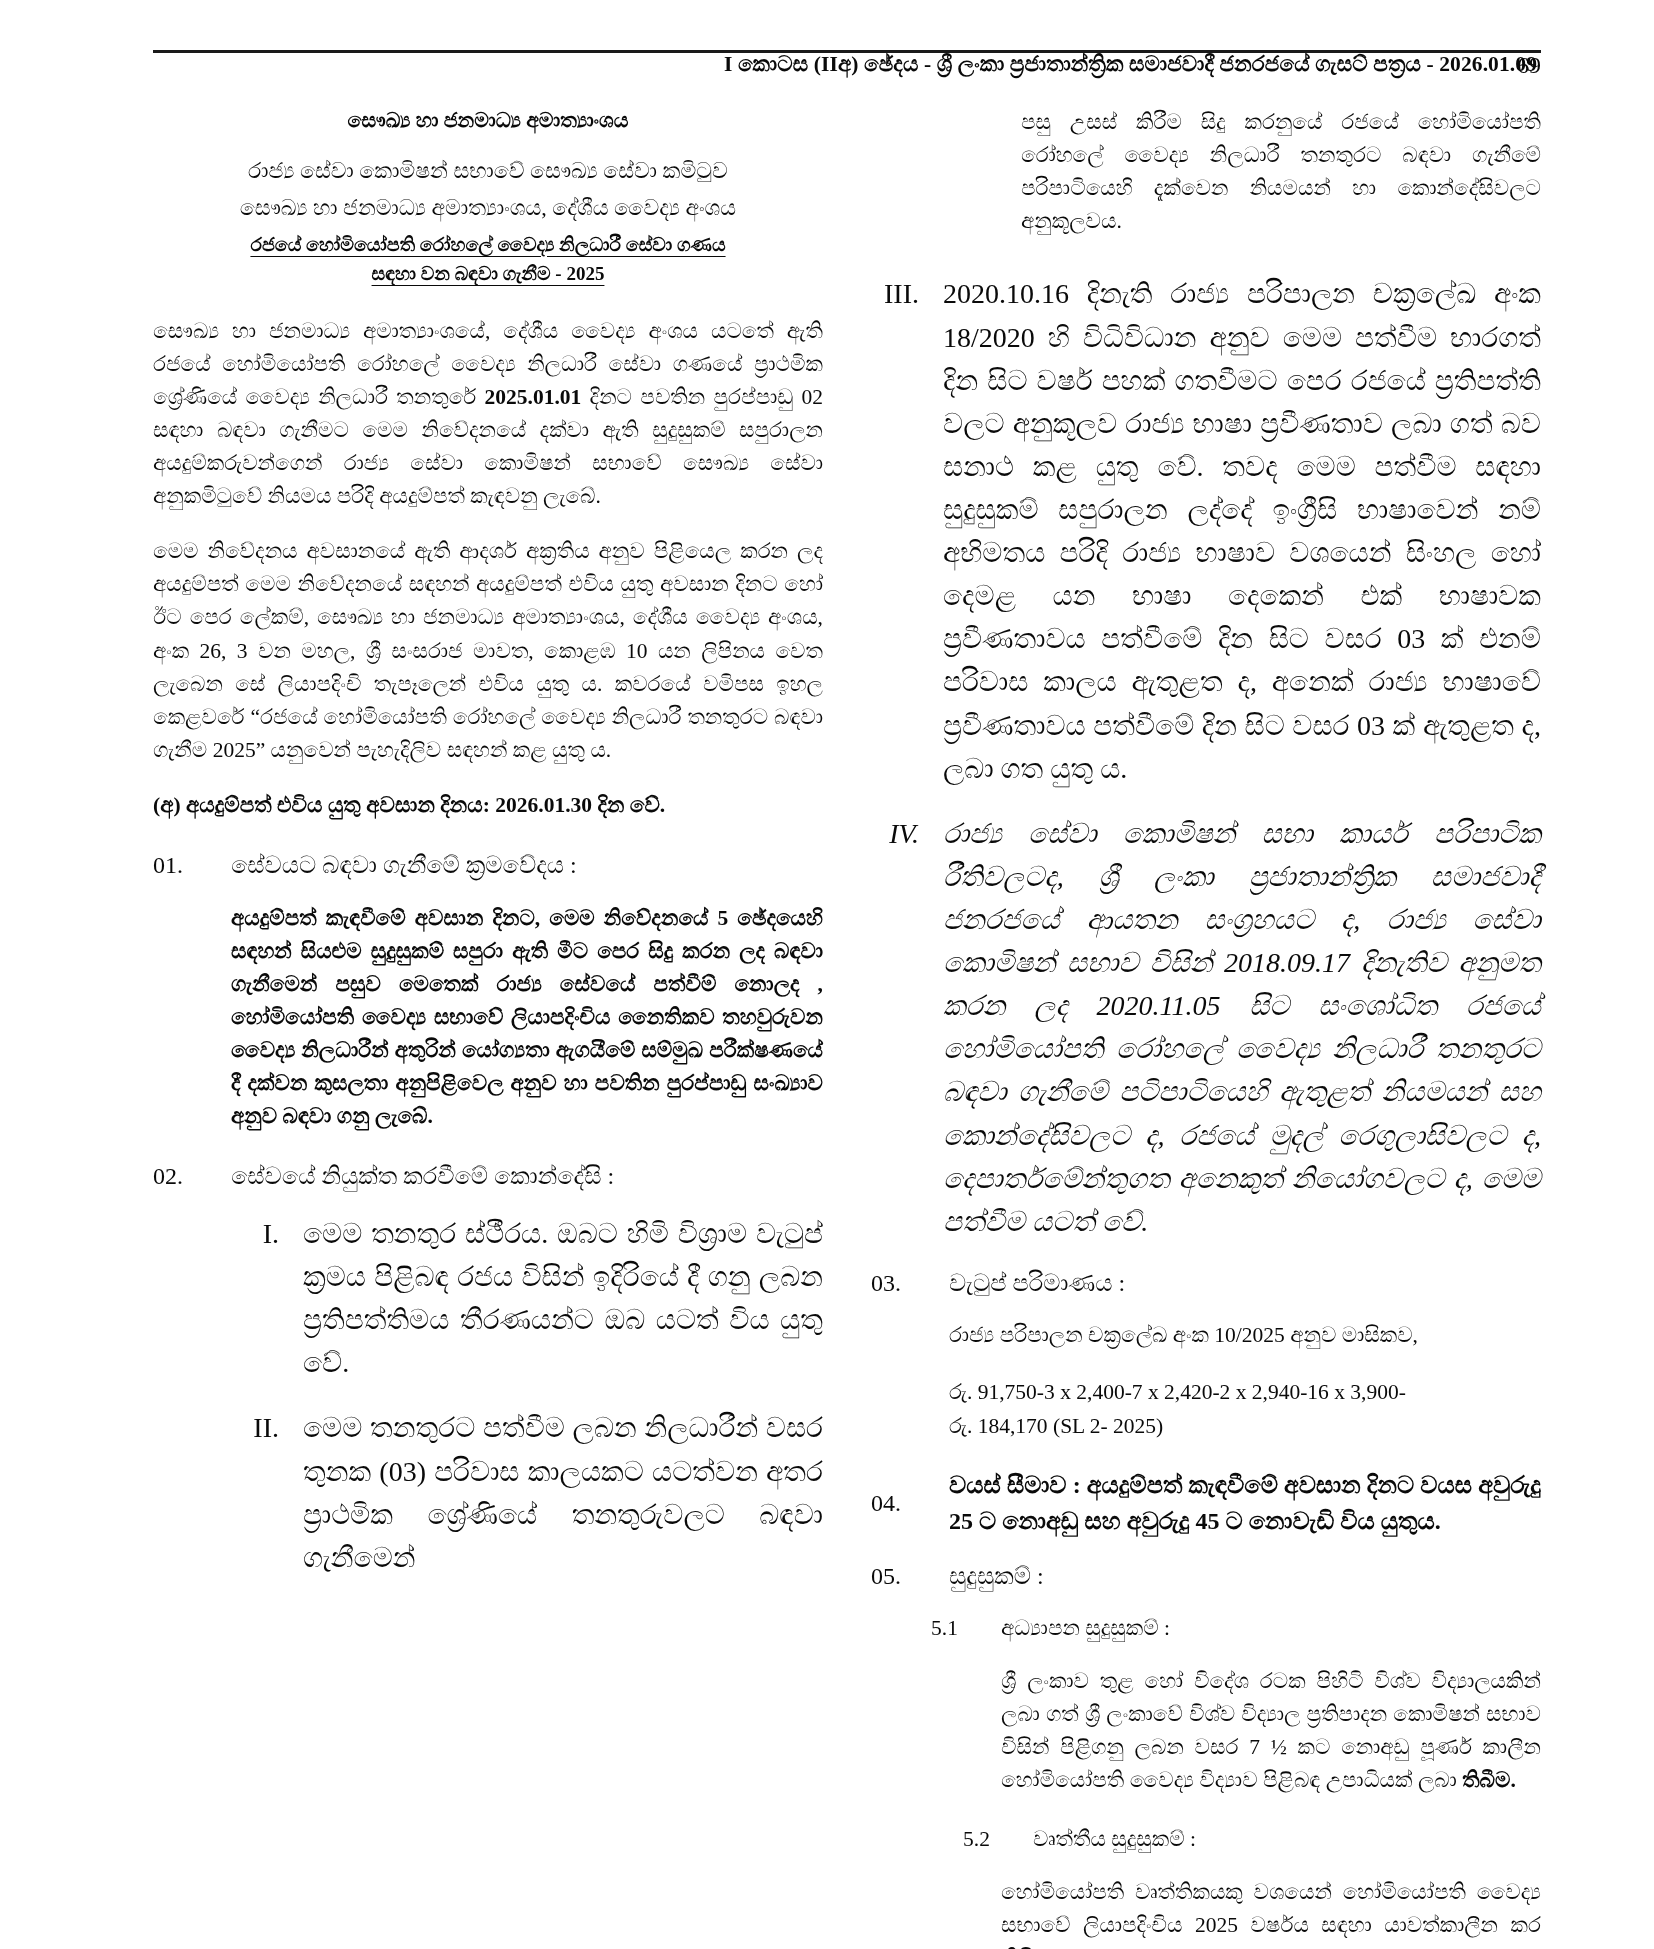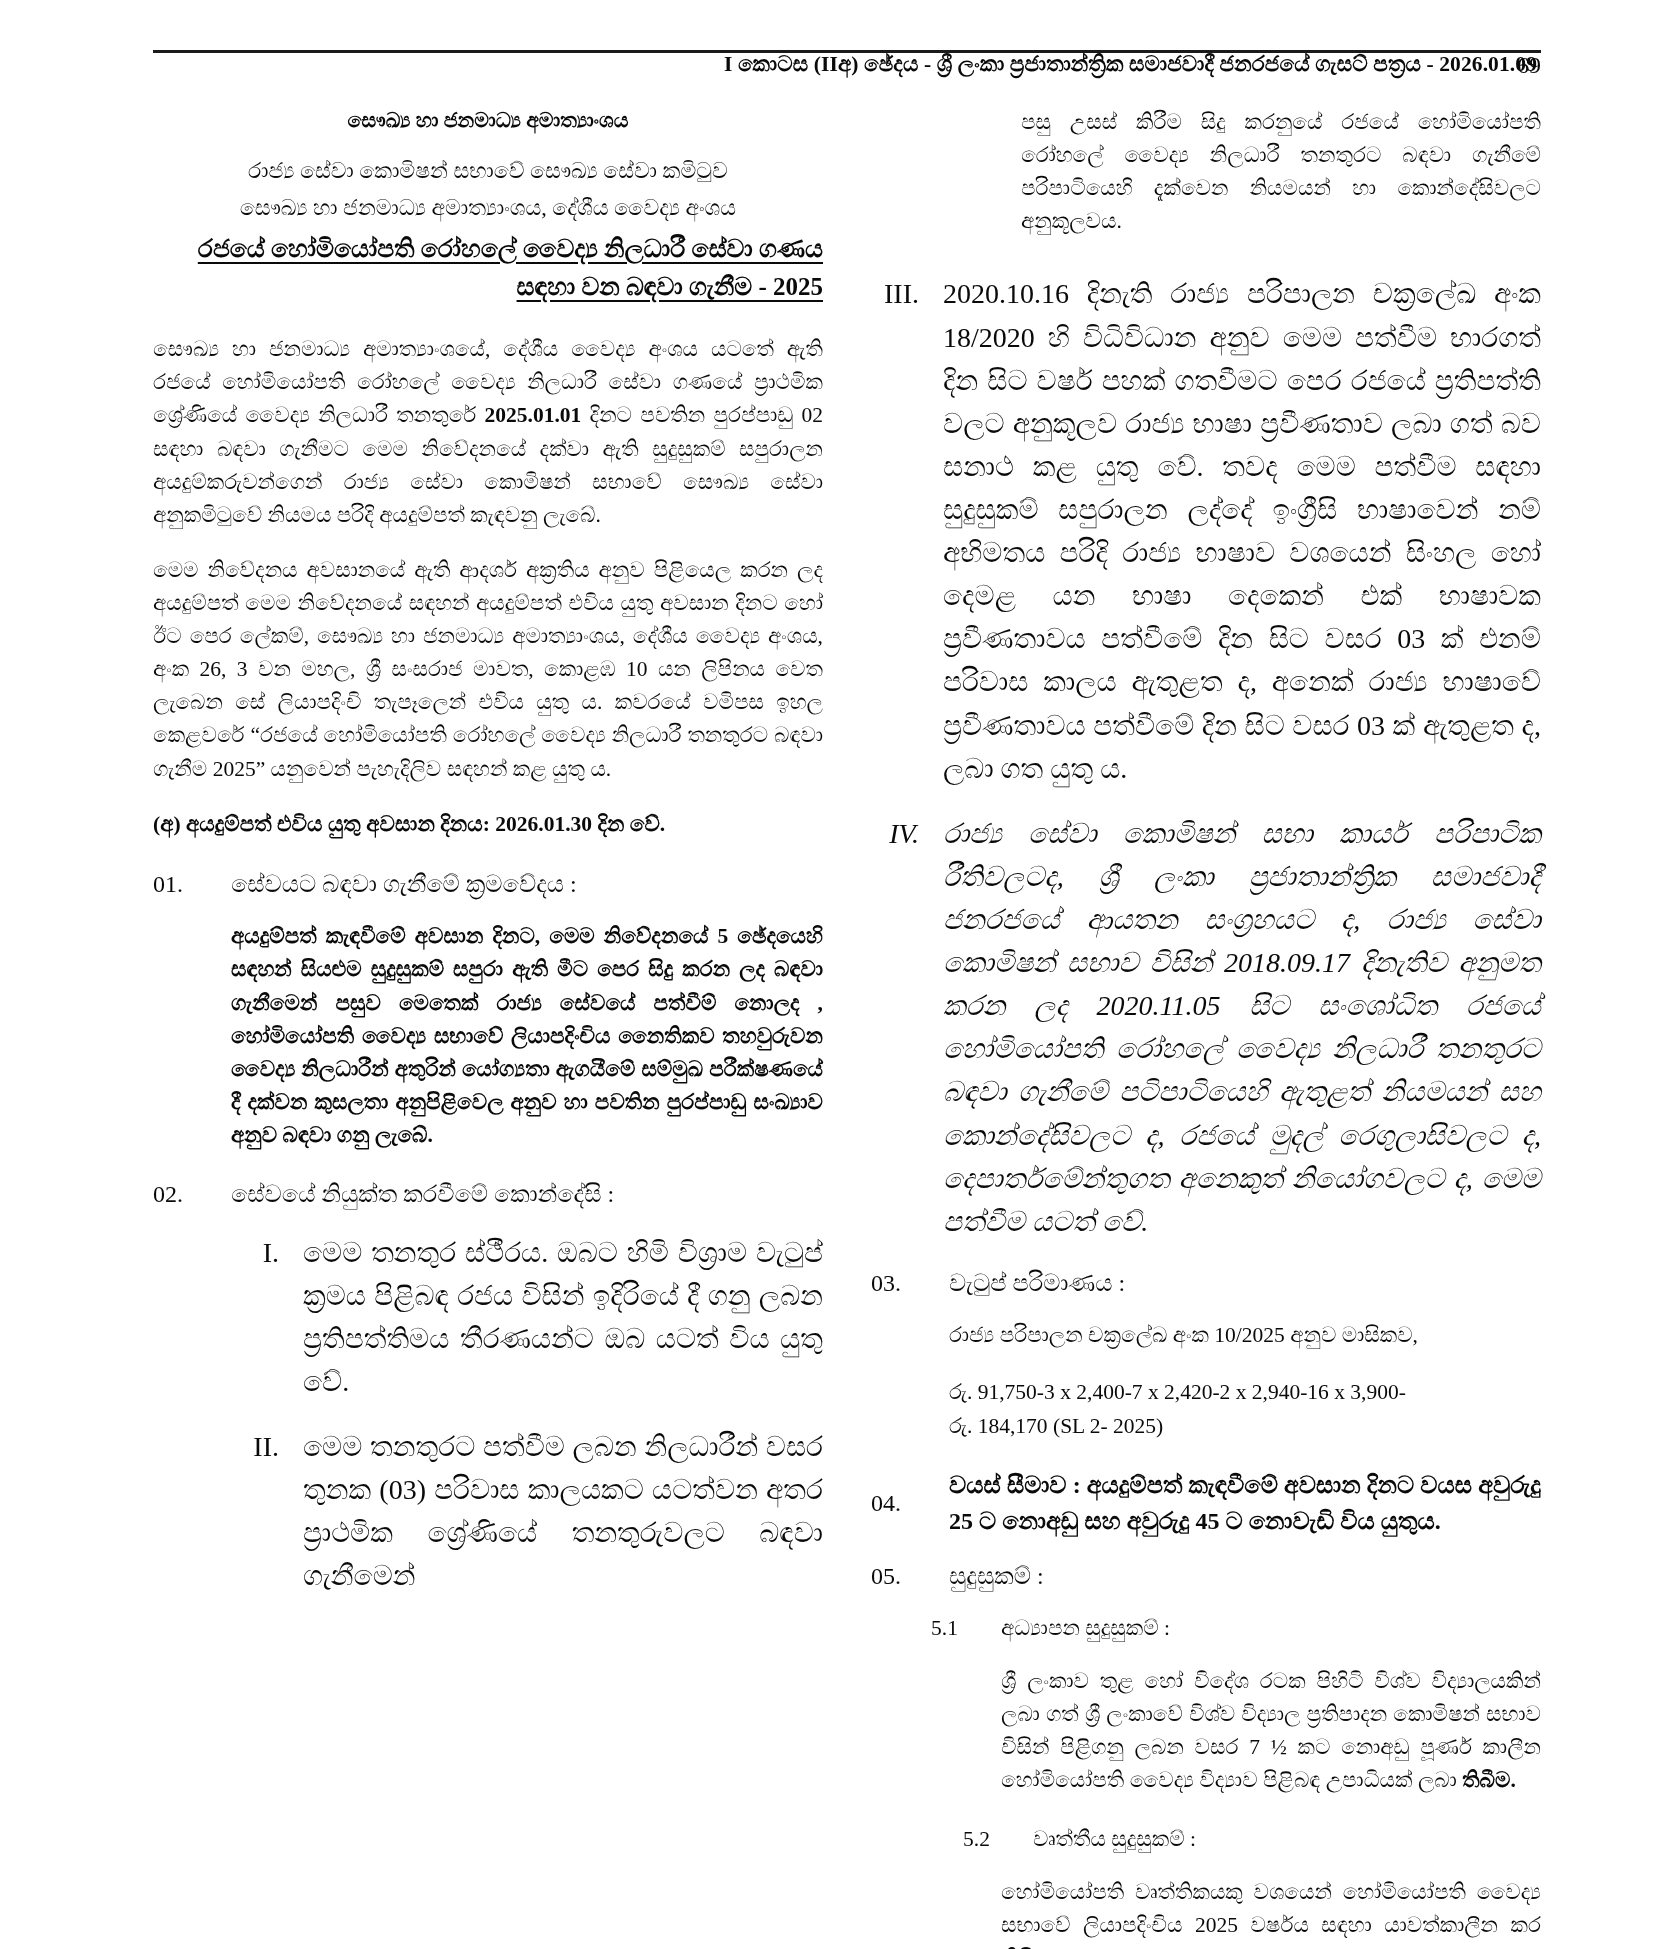--- a/index.html
+++ b/index.html
@@ -82,23 +82,23 @@
     line-height: 1.45;
     margin: 0 0 18px 0;
   }
   .center-head {
     text-align: center;
     font-size: 22px;
     line-height: 1.5;
     margin: 0 0 4px 0;
   }
   .center-title-ul {
-    text-align: right;
+    text-align: center;
     font-weight: bold;
-    font-size: 25px;
+    font-size: 19px;
     line-height: 1.55;
     margin: 6px 0 26px 0;
   }
   .center-title-ul span {
     text-decoration: underline;
     text-underline-offset: 5px;
   }
 
   p.body {
     text-align: justify;

